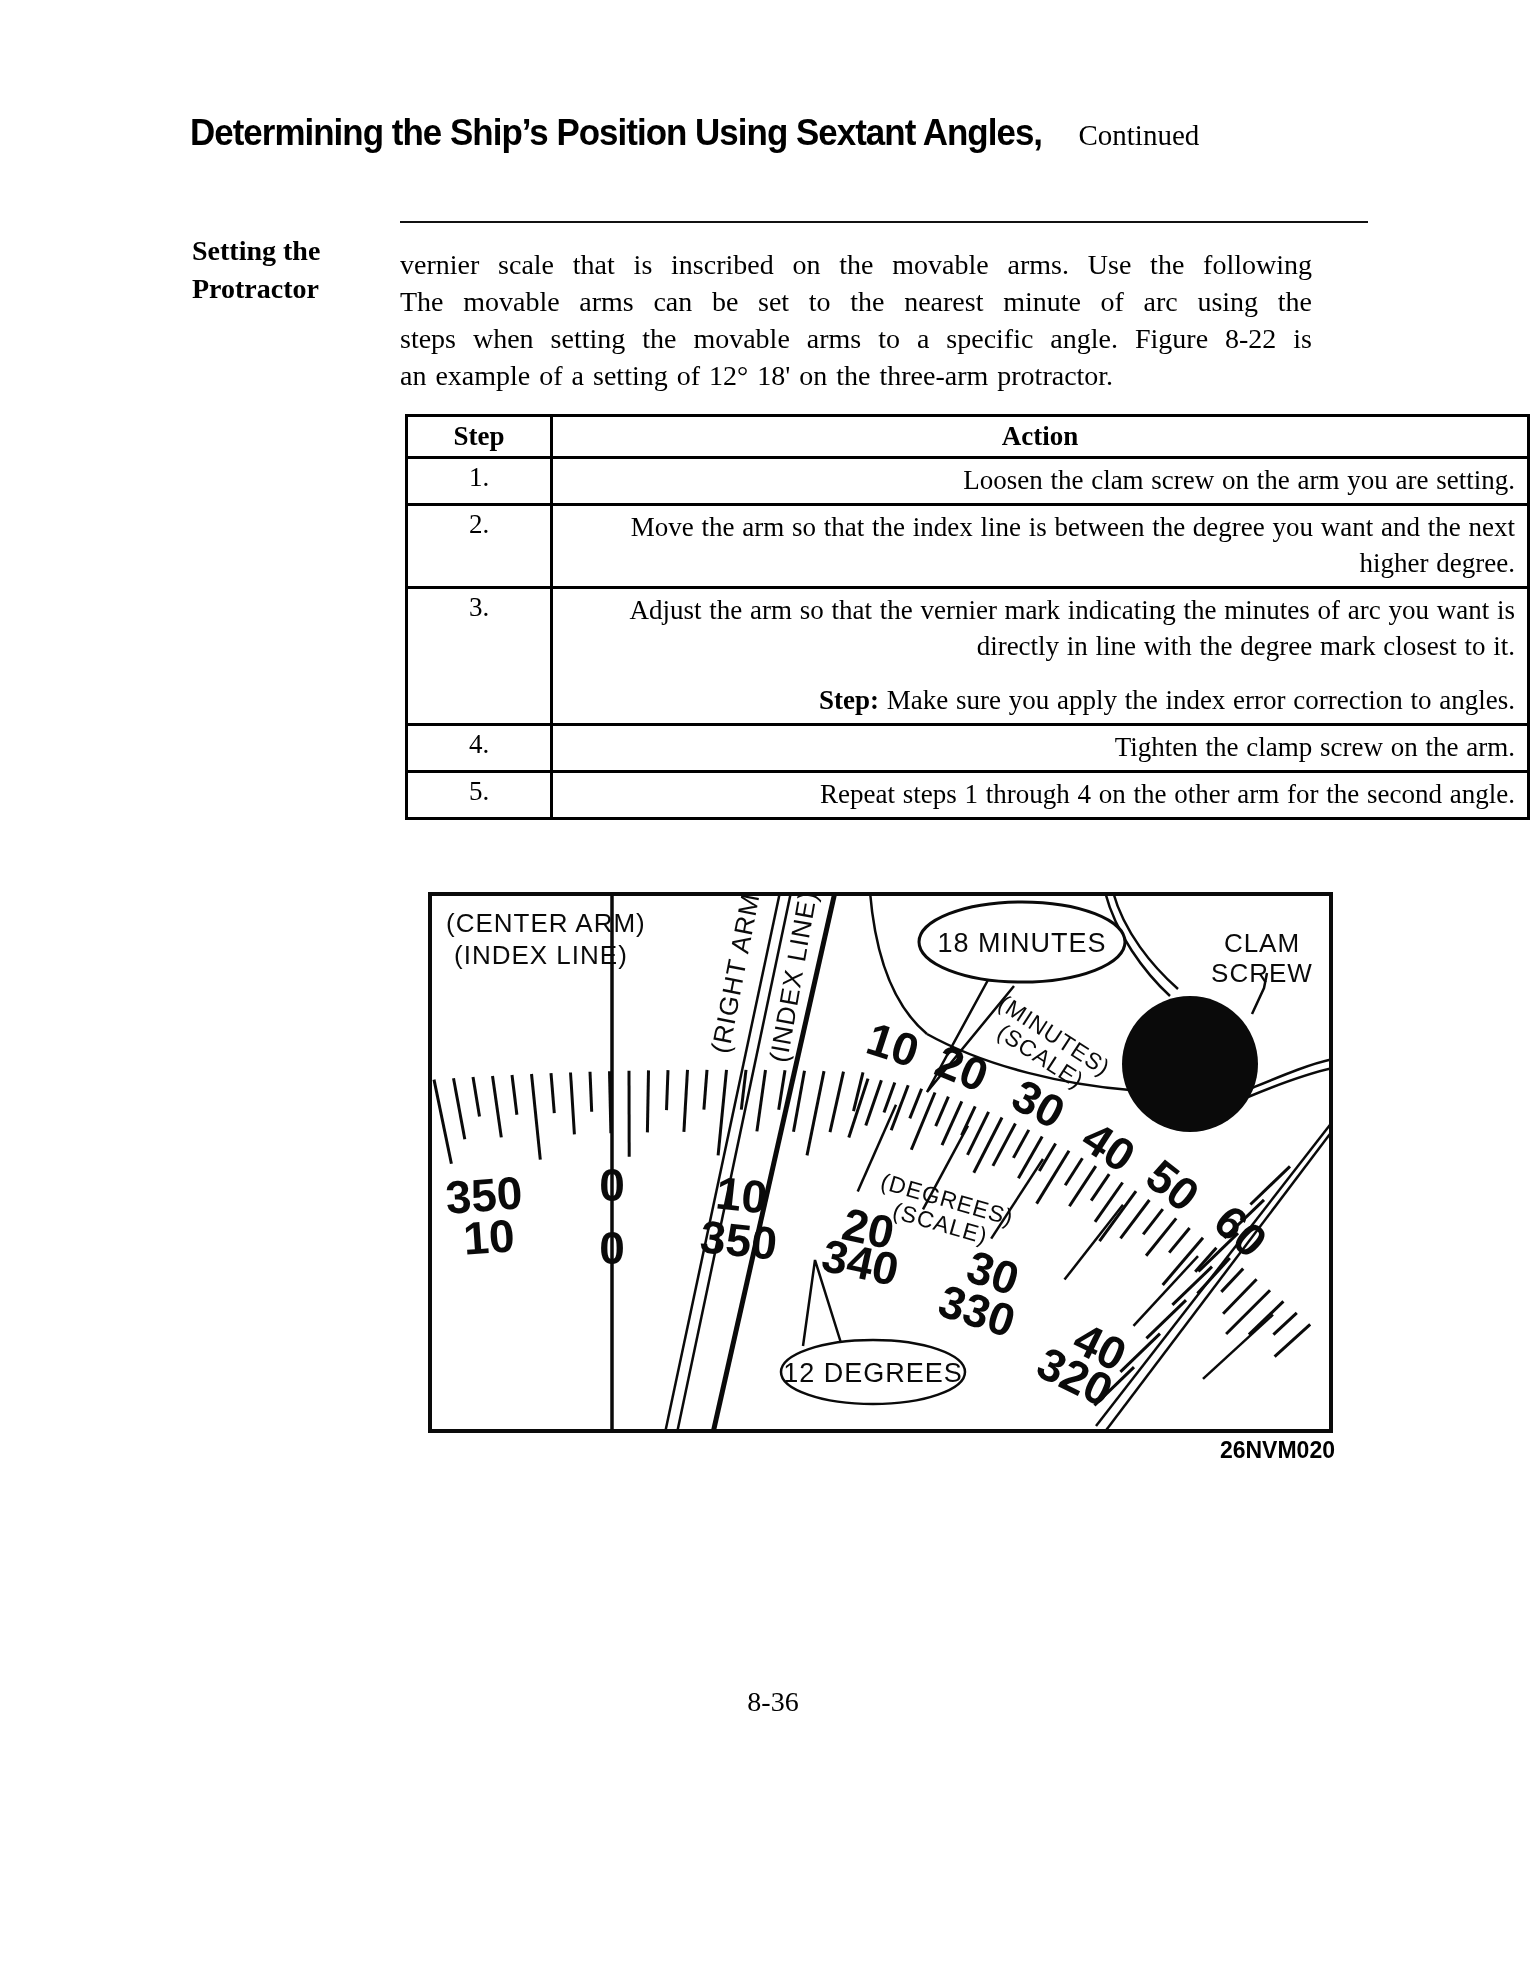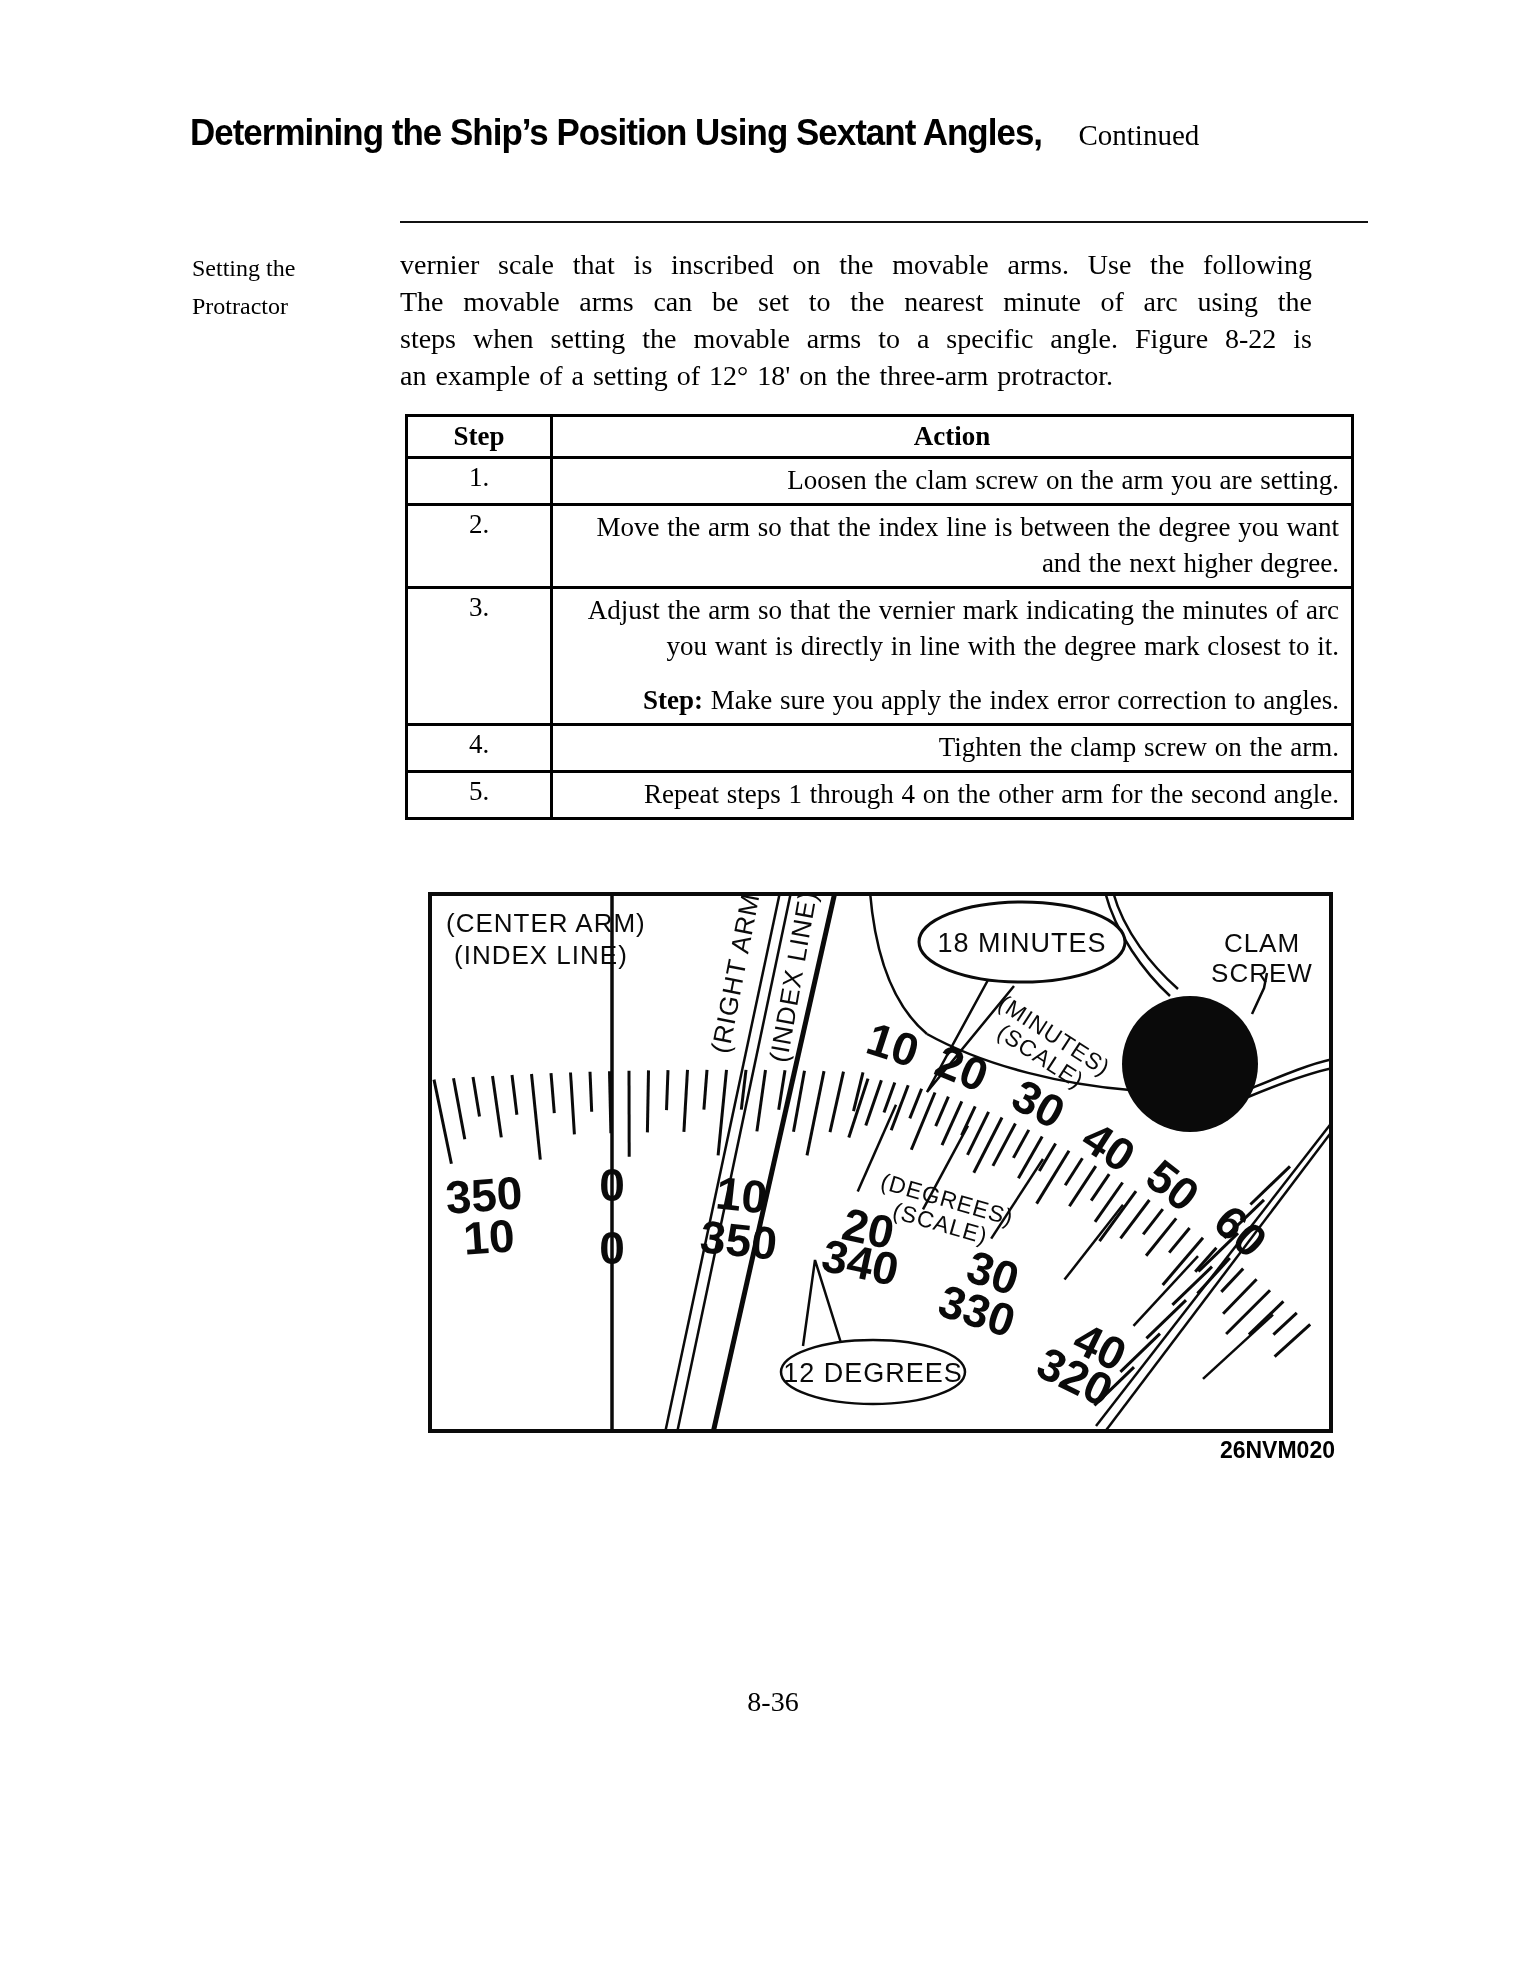--- a/index.html
+++ b/index.html
@@ -16,29 +16,29 @@
   .title-main {
     font-family:"Liberation Sans", sans-serif; font-weight:700;
     font-size:36px; letter-spacing:-1px; display:inline-block; transform:scaleX(0.97);
     transform-origin:left;
   }
   .title-cont { font-family:"Liberation Serif", serif; font-size:29px; margin-left:6px; }
 
   .rule { left:400px; top:221px; width:968px; height:2px; background:#111; }
 
   
-  .side-head { left:192px; top:249px; font-weight:400; font-size:24px; line-height:38px; }
+  .side-head { left:192px; top:232px; font-weight:700; font-size:28px; line-height:38px; }
 
   
   .intro { left:400px; top:246px; width:912px; font-size:28px; }
   .jline { line-height:37px; text-align:justify; text-align-last:justify; word-spacing:2px; }
   .jline.last { text-align-last:left; }
 
   
-  .steps-table { left:405px; top:414px; width:949px; border-collapse:collapse;
+  .steps-table { left:405px; top:414px; width:1125px; border-collapse:collapse;
                  font-size:27px; }
   .steps-table th, .steps-table td { border:3px solid #000; vertical-align:top; }
   .steps-table th { font-weight:700; text-align:center; padding:4px 6px; }
   .steps-table td { padding:3px 12px 5px 12px; }
   .steps-table td.step-cell { text-align:center; width:145px; padding-left:4px; padding-right:4px; }
   .steps-table td.action-cell { text-align:right; line-height:36px; word-spacing:1px; }
   .note-para { margin-top:18px; }
   .note-label { font-weight:700; }
 
   

